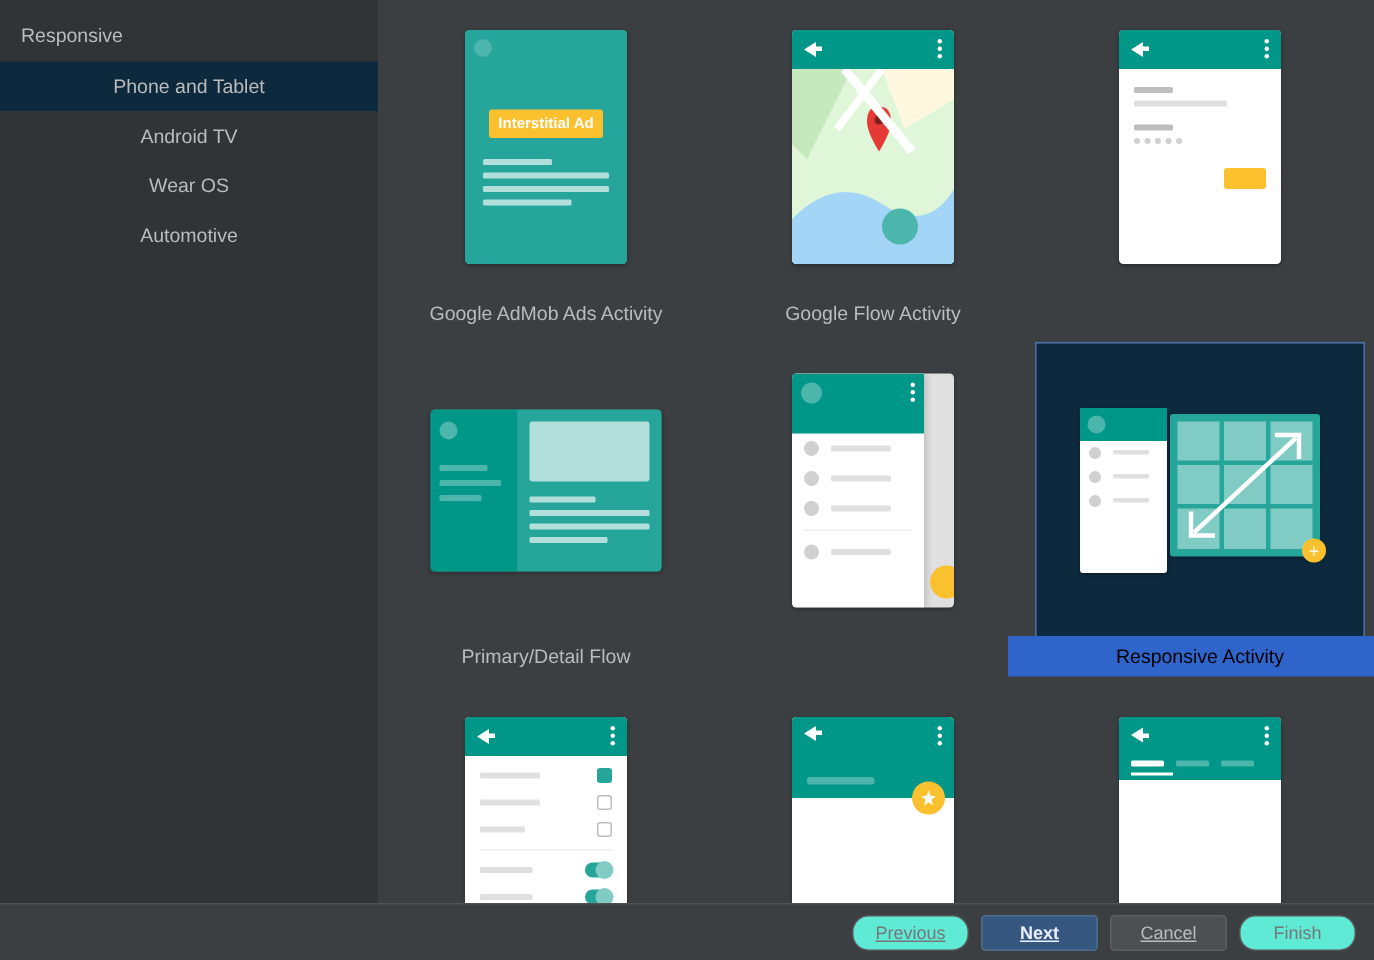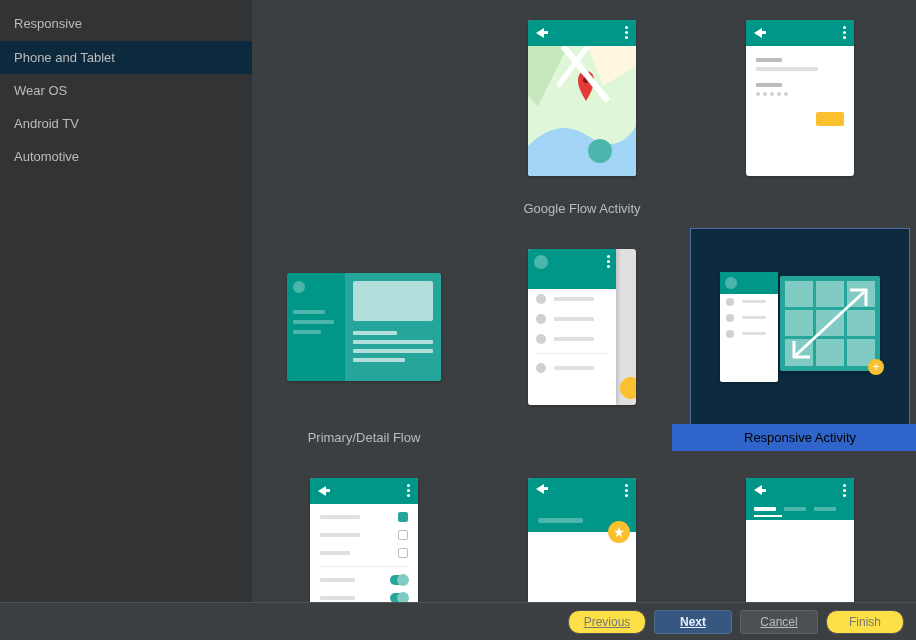--- a/index.html
+++ b/index.html
@@ -19,20 +19,21 @@
     background: #313335;
   }
   .sidebar-title {
     padding: 16px 14px 10px;
     color: #bbbbbb;
   }
   .sidebar-item {
     padding: 9px 14px;
     cursor: pointer;
     color: #bbbbbb;
+    text-align: center;
   }
   .sidebar-item.selected {
     background: #0d293e;
     color: #bbbbbb;
   }
   .main {
     position: absolute;
     left: 252px; top: 0;
     width: 664px; height: 602px;
     background: #3c3f41;
@@ -146,21 +147,21 @@
   .btn.primary {
     background: #365880;
     border-color: #4c708c;
     color: #e8f0ff;
     text-decoration: underline;
     font-weight: 600;
   }
   .btn.disabled {
     color: #777;
     border-color: #555;
-    background: #fde047;
+    background: #5eead4;
     border-radius: 11px;
   }
   .btn .mnemonic { text-decoration: underline; }
   
   .teal-card { background:#26a69a; width:100%; height:100%; padding:6px; }
   .circ { width:12px;height:12px;border-radius:50%;background:#4db6ac;display:inline-block;}
   .ad-badge{ background:#fbc02d;color:#fff;font-size:10px;font-weight:600;padding:4px 6px;border-radius:2px;display:inline-block;margin:32px auto 14px;}
   .lines{display:flex;flex-direction:column;gap:5px;}
   .line{height:4px;background:#b2dfdb;border-radius:1px;}
   .gline{height:4px;background:#e0e0e0;border-radius:1px;}
@@ -168,29 +169,44 @@
   .list-row{display:flex;align-items:center;gap:8px;padding:5px 8px;}
   .dot-g{width:10px;height:10px;border-radius:50%;background:#d0d0d0;}
   .fab{width:22px;height:22px;border-radius:50%;background:#fbc02d;position:absolute;}
 </style>
 </head>
 <body>
 
 <div class="sidebar">
   <div class="sidebar-title">Responsive</div>
   <div class="sidebar-item selected"><span>Phone and Tablet</span></div>
+  <div class="sidebar-item"><span>Android TV</span></div>
   <div class="sidebar-item"><span>Wear OS</span></div>
-  <div class="sidebar-item"><span>Android TV</span></div>
   <div class="sidebar-item"><span>Automotive</span></div>
 </div>
 
 <div class="main">
   <div class="template-grid">
 
     <div class="template-cell">
+      <div class="template-card">
+        <div class="phone-thumb" style="background:#26a69a;">
+          <div class="teal-card" style="text-align:center;">
+            <div style="text-align:left;"><span class="circ"></span></div>
+            <div class="ad-badge">Interstitial Ad</div>
+            <div class="lines" style="padding:0 6px;">
+              <div class="line" style="width:55%;"></div>
+              <div class="line"></div>
+              <div class="line"></div>
+              <div class="line" style="width:70%;"></div>
+            </div>
+          </div>
+        </div>
+      </div>
+      <div class="template-label">Google AdMob Ads Activity</div>
     </div>
 
     <div class="template-cell">
       <div class="template-card">
         <div class="phone-thumb">
           <div class="appbar">
               <span class="arrow-left"></span>
               <span class="dots-v">
                 <span></span>
                 <span></span>

